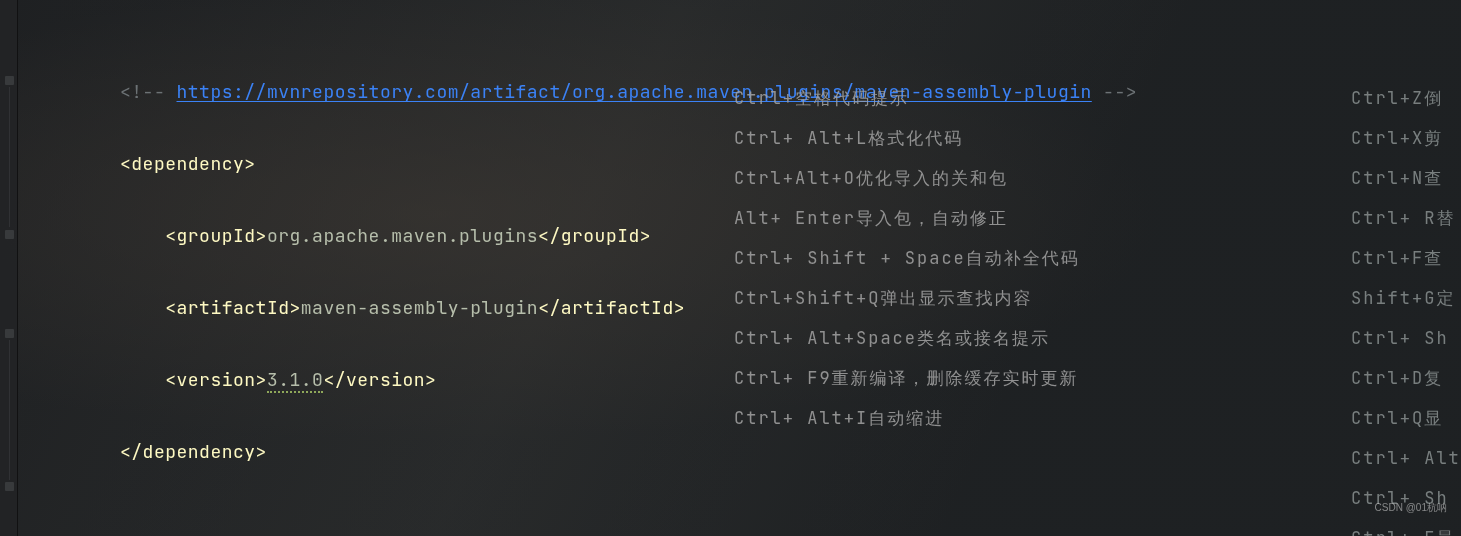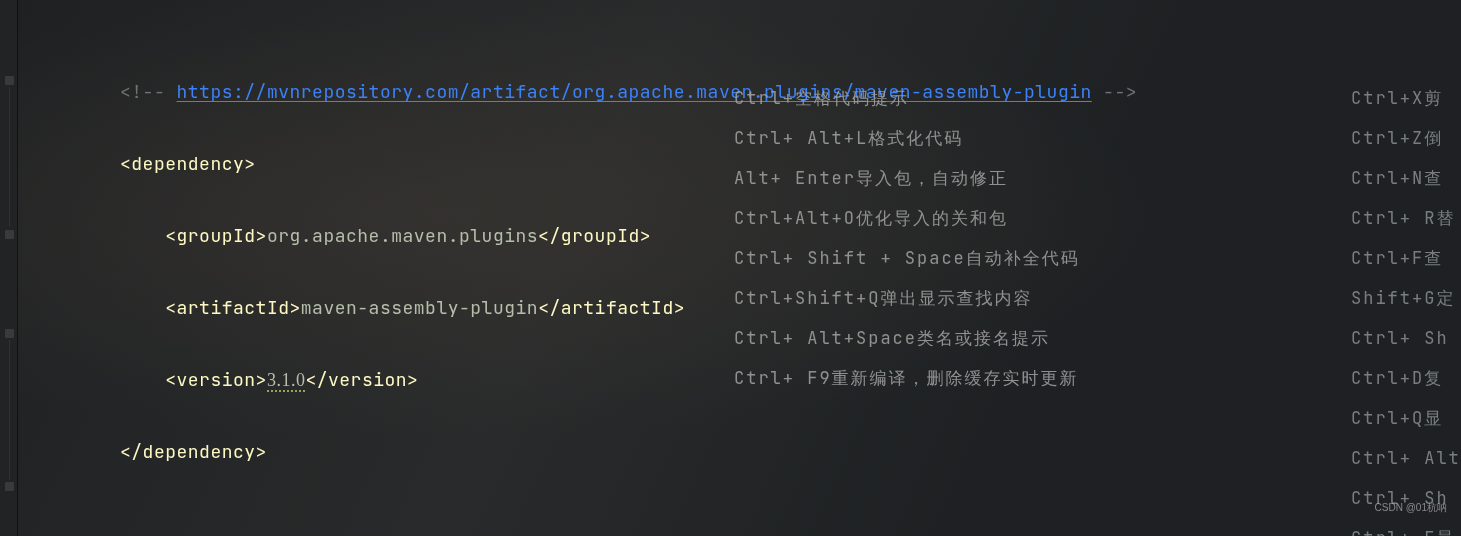--- a/index.html
+++ b/index.html
@@ -49,21 +49,21 @@
   .code {
     position: absolute;
     left: 120px;
     top: 38px;
     white-space: pre;
   }
   .c-comment { color: #6c7275; }
   .c-tag { color: #fef9c3; }
   .c-text { color: #b6beab; }
   .c-url { color: #3b82f6; text-decoration: underline; text-underline-offset: 3px; }
-  .c-warn { border-bottom: 2px dotted #8fa85a; font-family: Liberation Serif, serif; }
+  .c-warn { border-bottom: 2px dotted #8fa85a; }
 
   .hints {
     position: absolute;
     left: 734px;
     top: 78px;
     color: #a3a3a3;
     font-size: 17px;
     line-height: 40px;
     font-family: "JetBrains Mono","Menlo",monospace;
     letter-spacing: 2px;
@@ -120,32 +120,33 @@
 
 
 
 
 
 </div>
 
 <div class="hints">
   <div>Ctrl+空格代码提示</div>
   <div>Ctrl+ Alt+L格式化代码</div>
+  <div>Ctrl+Alt+O优化导入的关和包</div>
   <div>Alt+ Enter导入包，自动修正</div>
-  <div>Ctrl+Alt+O优化导入的关和包</div>
   <div>Ctrl+ Shift + Space自动补全代码</div>
   <div>Ctrl+Shift+Q弹出显示查找内容</div>
   <div>Ctrl+ Alt+Space类名或接名提示</div>
   <div>Ctrl+ F9重新编译，删除缓存实时更新</div>
   <div></div>
+  <div>Ctrl+ Alt+I自动缩进</div>
 </div>
 
 <div class="hints-right">
+  <div>Ctrl+Z倒</div>
   <div>Ctrl+X剪</div>
-  <div>Ctrl+Z倒</div>
   <div>Ctrl+N查</div>
   <div>Ctrl+ R替</div>
   <div>Ctrl+F查</div>
   <div>Shift+G定</div>
   <div>Ctrl+ Sh</div>
   <div>Ctrl+D复</div>
   <div>Ctrl+Q显</div>
   <div>Ctrl+ Alt</div>
   <div>Ctrl+ Sh</div>
   <div>Ctrl+ E最</div>

